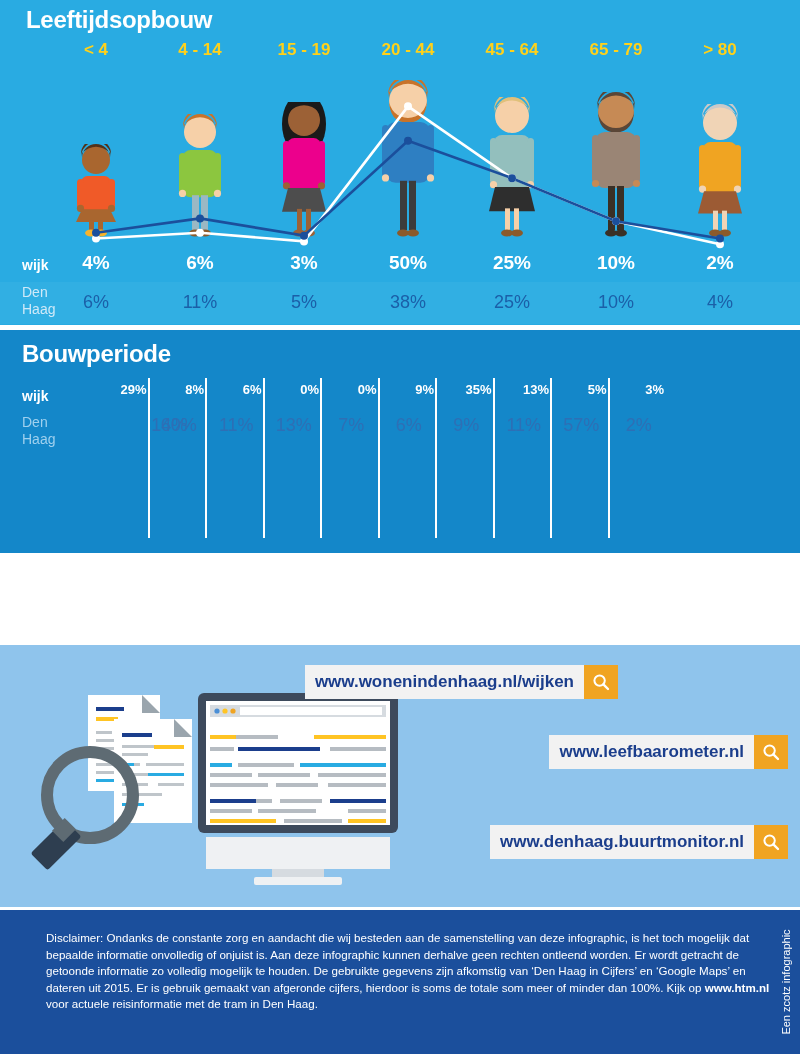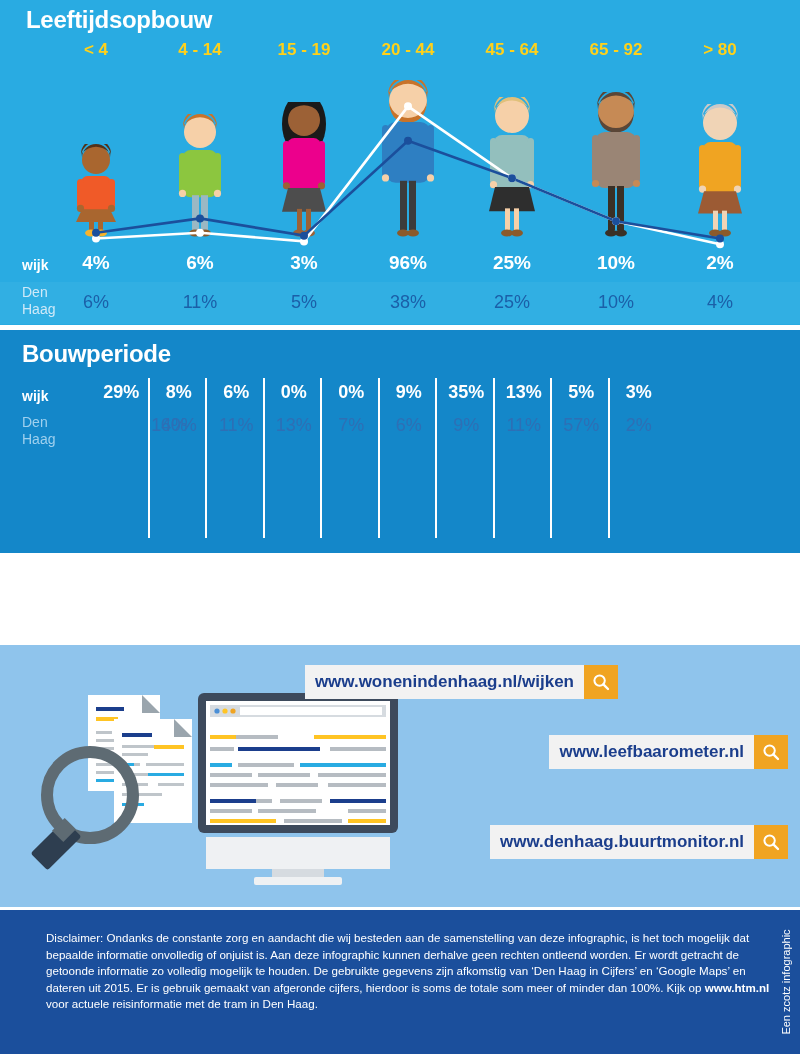--- a/index.html
+++ b/index.html
@@ -49,21 +49,21 @@
   .sec-build {
     position: absolute; left: 0; top: 330px; width: 800px; height: 223px;
     background: #1487C9; overflow: hidden;
   }
   .sec-title2 {
     position: absolute; left: 22px; top: 10px;
     font-size: 24px; font-weight: bold; color: #ffffff; letter-spacing: -0.3px;
   }
   .b-rowlbl-wijk { position: absolute; left: 22px; top: 58px; font-size: 14px; font-weight: bold; color: #ffffff; }
   .b-rowlbl-dh   { position: absolute; left: 22px; top: 84px; font-size: 14px; color: #9fd0ee; line-height: 17px; }
-  .b-cellA { position: absolute; top: 52px; text-align: center; font-size: 18px; font-weight: bold; color: #ffffff; }
+  .b-cellA { position: absolute; top: 52px; text-align: right; font-size: 13px; font-weight: bold; color: #ffffff; }
   .b-cellB { position: absolute; top: 85px; text-align: center; font-size: 18px; color: #2E6FB5; }
   .b-divider { position: absolute; top: 48px; width: 2px; height: 160px; background: #ffffff; }
 
   
   .sec-links {
     position: absolute; left: 0; top: 645px; width: 800px; height: 262px;
     background: #8FC4EC; overflow: hidden;
   }
   .urlbox { position: absolute; display: flex; height: 34px; }
   .urltext {
@@ -99,21 +99,21 @@
 
   <div class="sec-age">
     <div class="sec-title">Leeftijdsopbouw</div>
 
     <div class="age-cols" id="ageCols">
         <div class="age-col-label" style="left: 46px;">&lt; 4</div>
         <div class="age-col-label" style="left: 150px;">4 - 14</div>
         <div class="age-col-label" style="left: 254px;">15 - 19</div>
         <div class="age-col-label" style="left: 358px;">20 - 44</div>
         <div class="age-col-label" style="left: 462px;">45 - 64</div>
-        <div class="age-col-label" style="left: 566px;">65 - 92</div>
+        <div class="age-col-label" style="left: 566px;">65 - 79</div>
         <div class="age-col-label" style="left: 670px;">&gt; 80</div>
       </div>
 
     <div id="figures">
         <div class="figwrap" style="left: 46px;">
           <svg class="fig" width="100" height="94" viewBox="0 0 100 94">
 
     <circle cx="50" cy="16" r="14" fill="#A9662F"></circle>
     <path d="M35 13 a15 15 0 0 1 30 0 l0 -3 a15 15 0 0 0 -30 0 z" fill="#52321A"></path>
                    <path d="M36 14 a14 14 0 0 1 28 0 l0 -4.8999999999999995 q-14 -12.6 -28 0 z" fill="#52321A"></path>
@@ -256,21 +256,21 @@
         <circle cx="616" cy="143.27272727272728" r="4" fill="#1B4F9C"></circle>
         <circle cx="720" cy="160.5090909090909" r="4" fill="#1B4F9C"></circle>
       </svg>
 
     <div class="row-wijk">
       <div class="rowlbl-wijk">wijk</div>
       <div id="ageRowA">
           <div class="cellA" style="left: 46px;">4%</div>
           <div class="cellA" style="left: 150px;">6%</div>
           <div class="cellA" style="left: 254px;">3%</div>
-          <div class="cellA" style="left: 358px;">96%</div>
+          <div class="cellA" style="left: 358px;">50%</div>
           <div class="cellA" style="left: 462px;">25%</div>
           <div class="cellA" style="left: 566px;">10%</div>
           <div class="cellA" style="left: 670px;">2%</div>
         </div>
     </div>
 
     <div class="row-dh">
       <div class="rowlbl-dh">
         <div>Den</div>
         <div>Haag</div>

